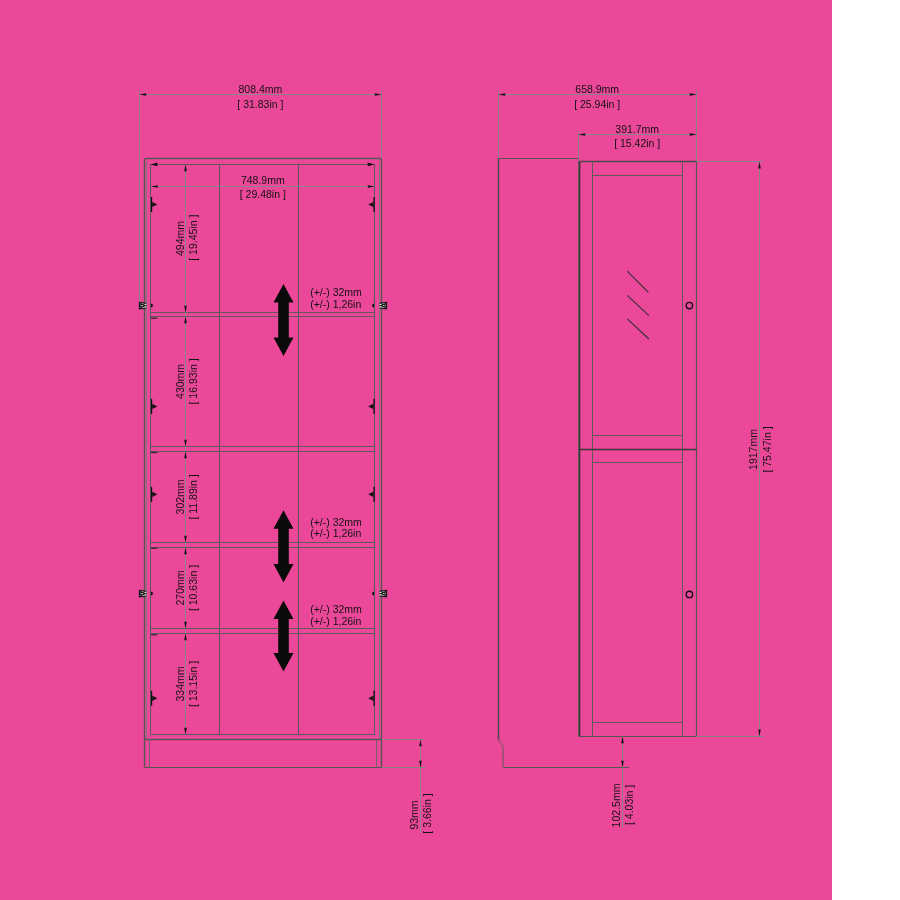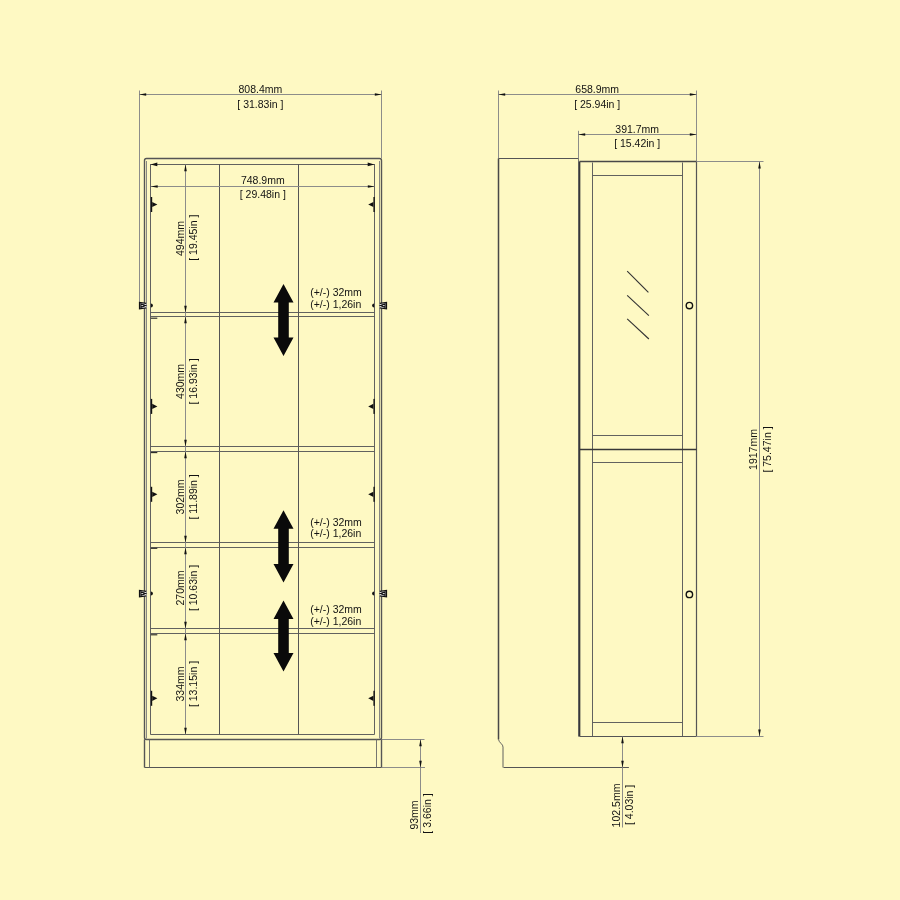--- a/index.html
+++ b/index.html
@@ -1,16 +1,16 @@
 <!DOCTYPE html>
 <html><head>
 <meta charset="utf-8">
 <style>
   html,body{margin:0;padding:0;background:#ffffff;}
-  .wrap{width:900px;height:900px;position:relative;overflow:hidden;background:#fef9c3;}
+  .wrap{width:832px;height:900px;position:relative;overflow:hidden;background:#ec4899;}
   svg{position:absolute;left:0;top:0;}
   text{font-family:"Liberation Sans", sans-serif;font-size:10.5px;fill:#121212;}
 </style>
 </head>
 <body>
 <div class="wrap">
 <svg width="900" height="900" viewBox="0 0 900 900">
 <g fill="none" stroke-linecap="butt">
 
 <line x1="139.5" y1="90.5" x2="139.5" y2="302.2" stroke="#878787" stroke-width="0.95"></line>

